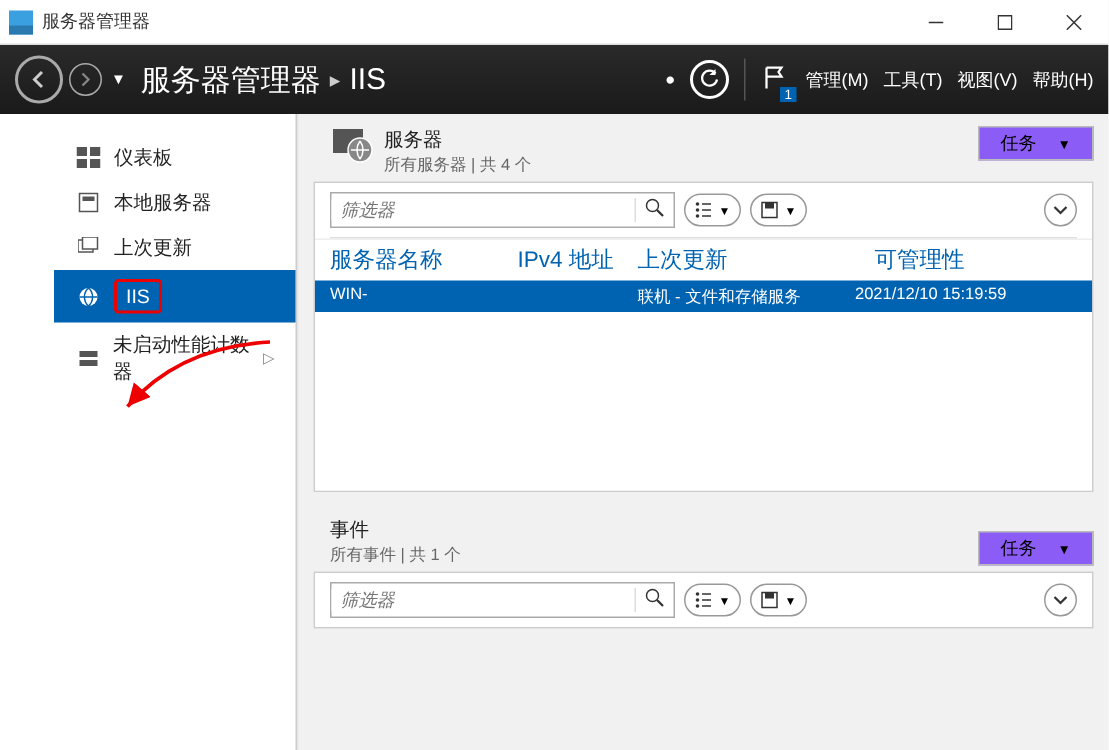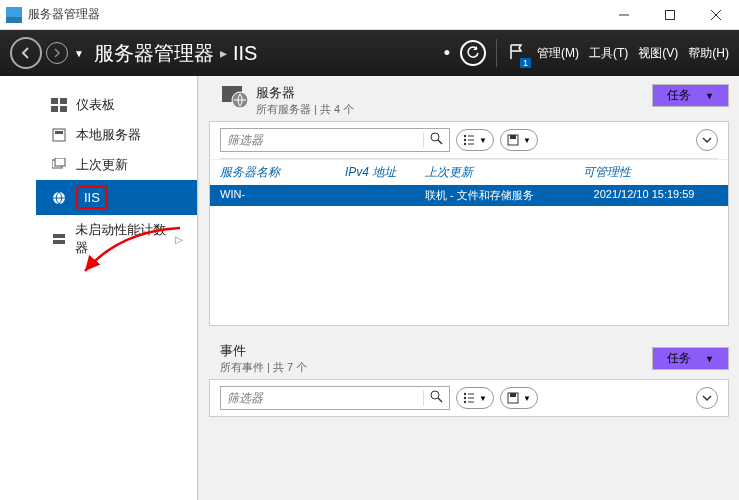--- a/index.html
+++ b/index.html
@@ -44,31 +44,31 @@
 
 .filter-row { display: flex; align-items: center; padding: 6px 10px; gap: 6px; }
 .filter-box { flex: 0 0 230px; border: 1px solid #aaa; height: 24px; display: flex; align-items: center; }
 .filter-box input { border: none; outline: none; flex: 1; padding: 0 6px; font-style: italic; font-size: 12px; color: #666; }
 .filter-box .srch { width: 26px; text-align: center; border-left: 1px solid #ddd; cursor: pointer; }
 .pill { border: 1px solid #999; border-radius: 12px; height: 22px; padding: 0 6px; display: flex; align-items: center; gap: 4px; cursor: pointer; }
 .pill .caret { font-size: 8px; }
 .collapse-btn { margin-left: auto; width: 22px; height: 22px; border: 1px solid #999; border-radius: 50%; display: flex; align-items: center; justify-content: center; cursor: pointer; }
 
 .table-head { display: flex; padding: 4px 10px; border-top: 1px solid #eee; }
-.table-head .col { color: #0063b1; font-size: 12px; cursor: pointer; font-style: italic; }
+.table-head .col { color: #0063b1; font-size: 15px; cursor: pointer; }
 .col1 { flex: 0 0 125px; }
 .col2 { flex: 0 0 80px; }
 .col3 { flex: 0 0 135px; }
 .col4 { flex: 1; }
 .table-body { height: 140px; background: #fff; }
 .row { display: flex; padding: 3px 10px; }
 .row.sel { background: #0063b1; color: #fff; }
 .row .cell { font-size: 11px; white-space: nowrap; overflow: hidden; }
 
-.events-head { display: flex; align-items: center; }
+.events-head { display: flex; align-items: flex-end; }
 .events-head .etxt { }
 
 .arrow-annot { position: absolute; top: 150px; left: 80px; pointer-events: none; }
 
 .section1 { background:#fff; border:1px solid #ccc; }
 .hr-line { height:1px; background:#ddd; margin: 0 10px; }
 </style>
 </head>
 <body>
 
@@ -255,29 +255,29 @@
         <div class="col col1">服务器名称</div>
         <div class="col col2">IPv4 地址</div>
         <div class="col col4">上次更新</div>
         <div class="col col3">可管理性</div>
       </div>
       <div class="table-body">
         <div class="row sel">
           <div class="cell col1">WIN-</div>
           <div class="cell col2"></div>
           <div class="cell col3" style="flex:0 0 145px">联机 - 文件和存储服务</div>
-          <div class="cell col4" style="text-align:center">2021/12/10 15:19:59</div>
+          <div class="cell col4" style="text-align:left">2021/12/10 15:19:59</div>
         </div>
       </div>
     </div>
 
     <div class="panel-head events-head" style="background:transparent;border:none;padding:16px 0 4px 0">
       <div class="etxt">
         <div class="panel-title">事件</div>
-        <div class="panel-sub">所有事件 | 共 7 个</div>
+        <div class="panel-sub">所有事件 | 共 1 个</div>
       </div>
       <div class="tasks-btn">
         <span>任务</span>
         <span class="caret">▼</span>
       </div>
     </div>
     <div class="section1">
       <div class="filter-row">
         <div class="filter-box">
           <input placeholder="筛选器" style="">

